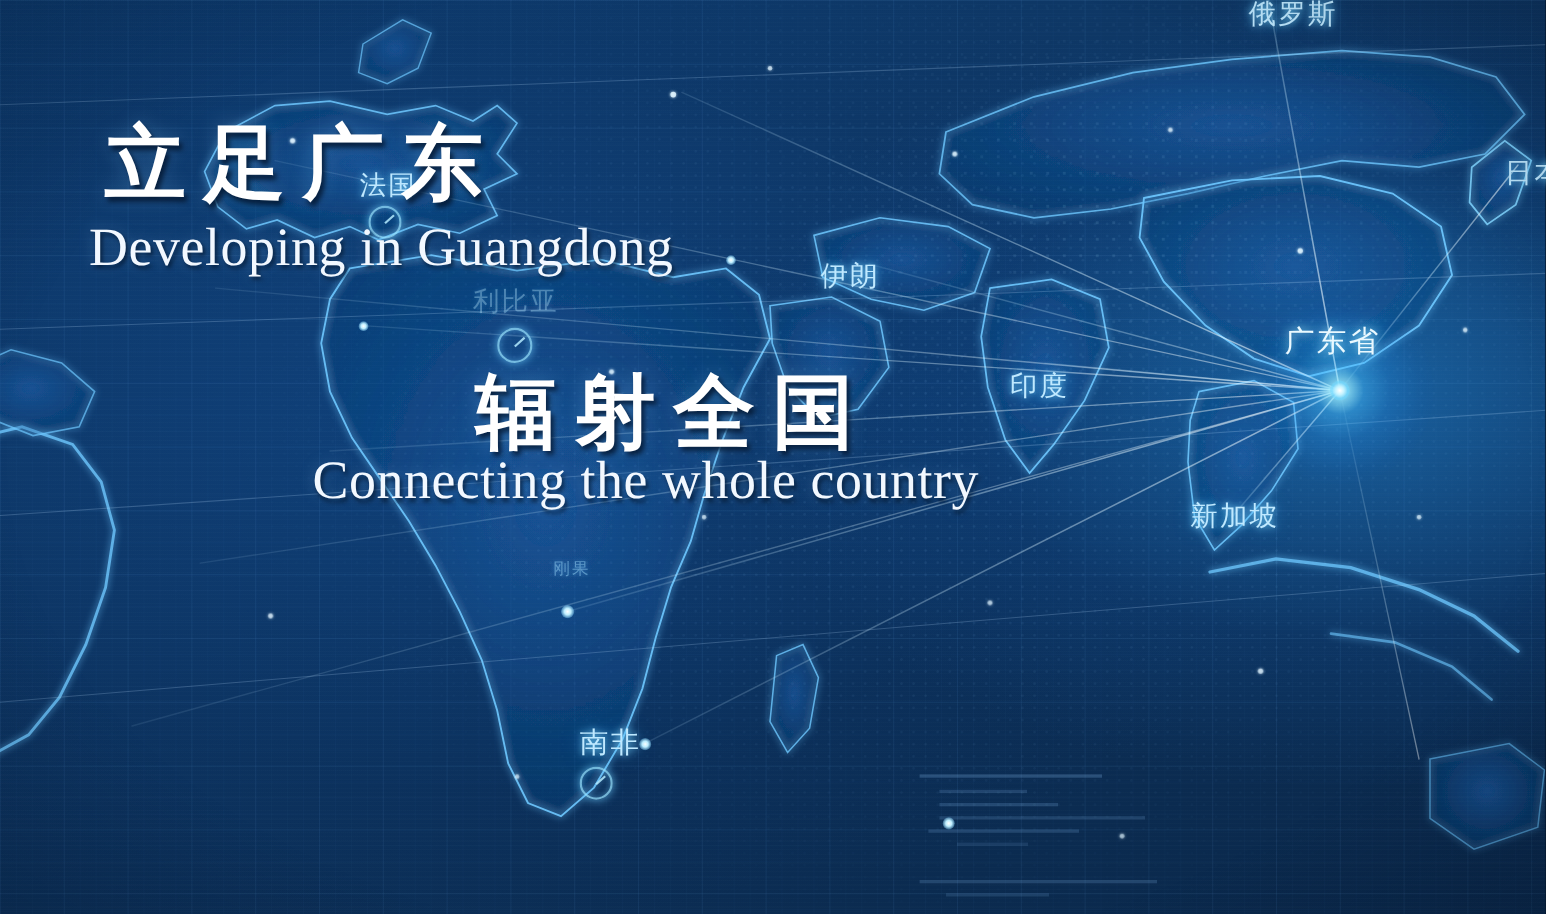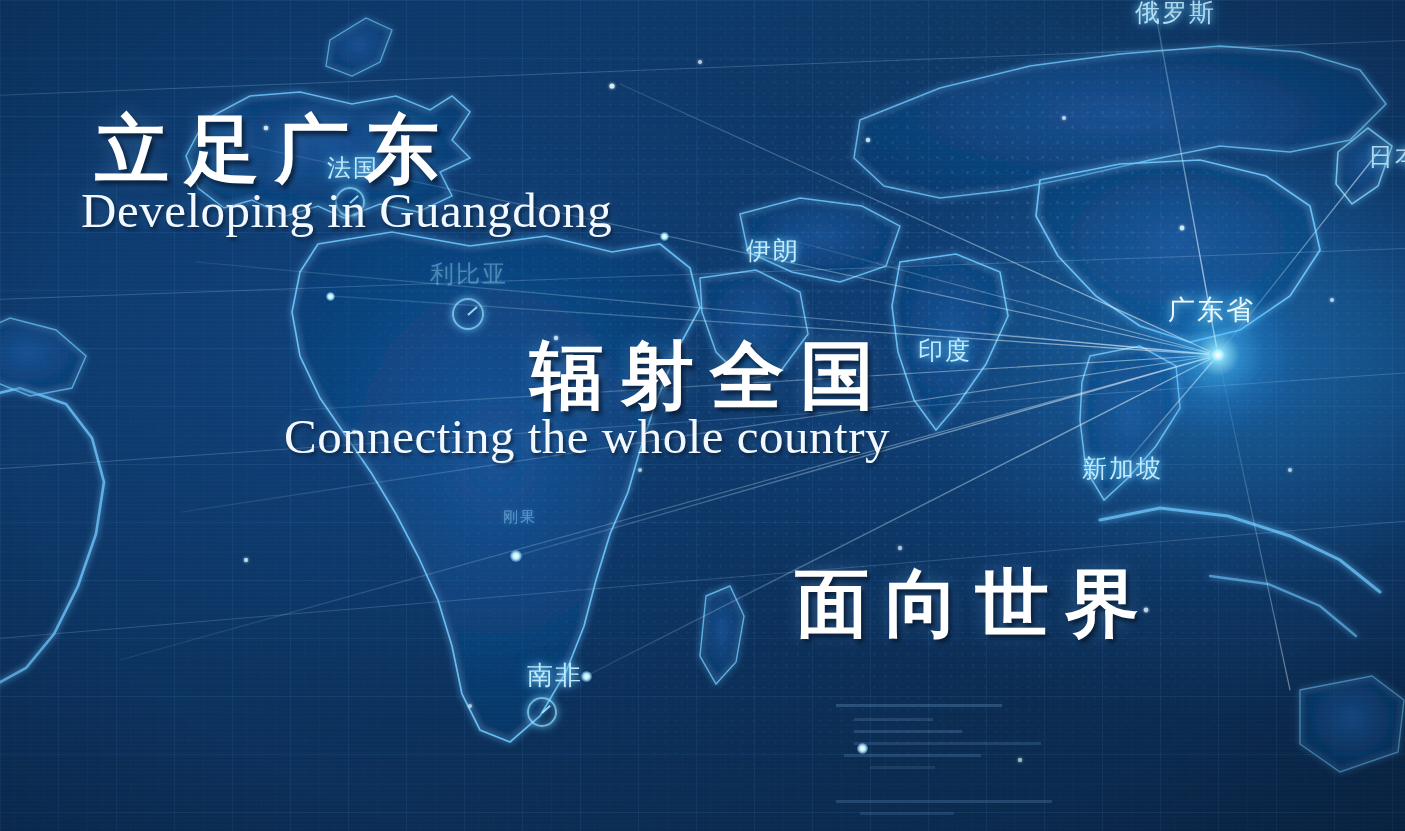--- a/index.html
+++ b/index.html
@@ -165,22 +165,22 @@
     font-size: 49px;
     line-height: 1;
     letter-spacing: 0.5px;
     white-space: nowrap;
     text-shadow:
       2px 3px 4px rgba(3,22,48,0.80),
       0 0 14px rgba(150,210,255,0.28);
   }
 
   #b1 { left: 95px;  top: 112px; }
-  #b1 .en { margin-left: -14px; }
-  #b2 { left: 432px; top: 338px; text-align: right; }
+  #b1 .en { margin-left: -14px; margin-top: 14px; }
+  #b2 { left: 432px; top: 338px; }
   #b2 .en { margin-left: -148px; }
   #b3 { left: 795px; top: 566px; }
   #b3 .en { margin-left: -36px; margin-top: 16px; }
 </style>
 </head>
 <body>
 
 <div id="stage">
 
   <div class="layer grid-lines"></div>
@@ -340,16 +340,15 @@
     <div class="cn">立足广东</div>
     <div class="en">Developing in Guangdong</div>
   </div>
 
   <div class="block" id="b2">
     <div class="cn">辐射全国</div>
     <div class="en">Connecting the whole country</div>
   </div>
 
   <div class="block" id="b3">
-    <div class="cn">面向世界</div>
   </div>
 
 </div>
 
 </body></html>

